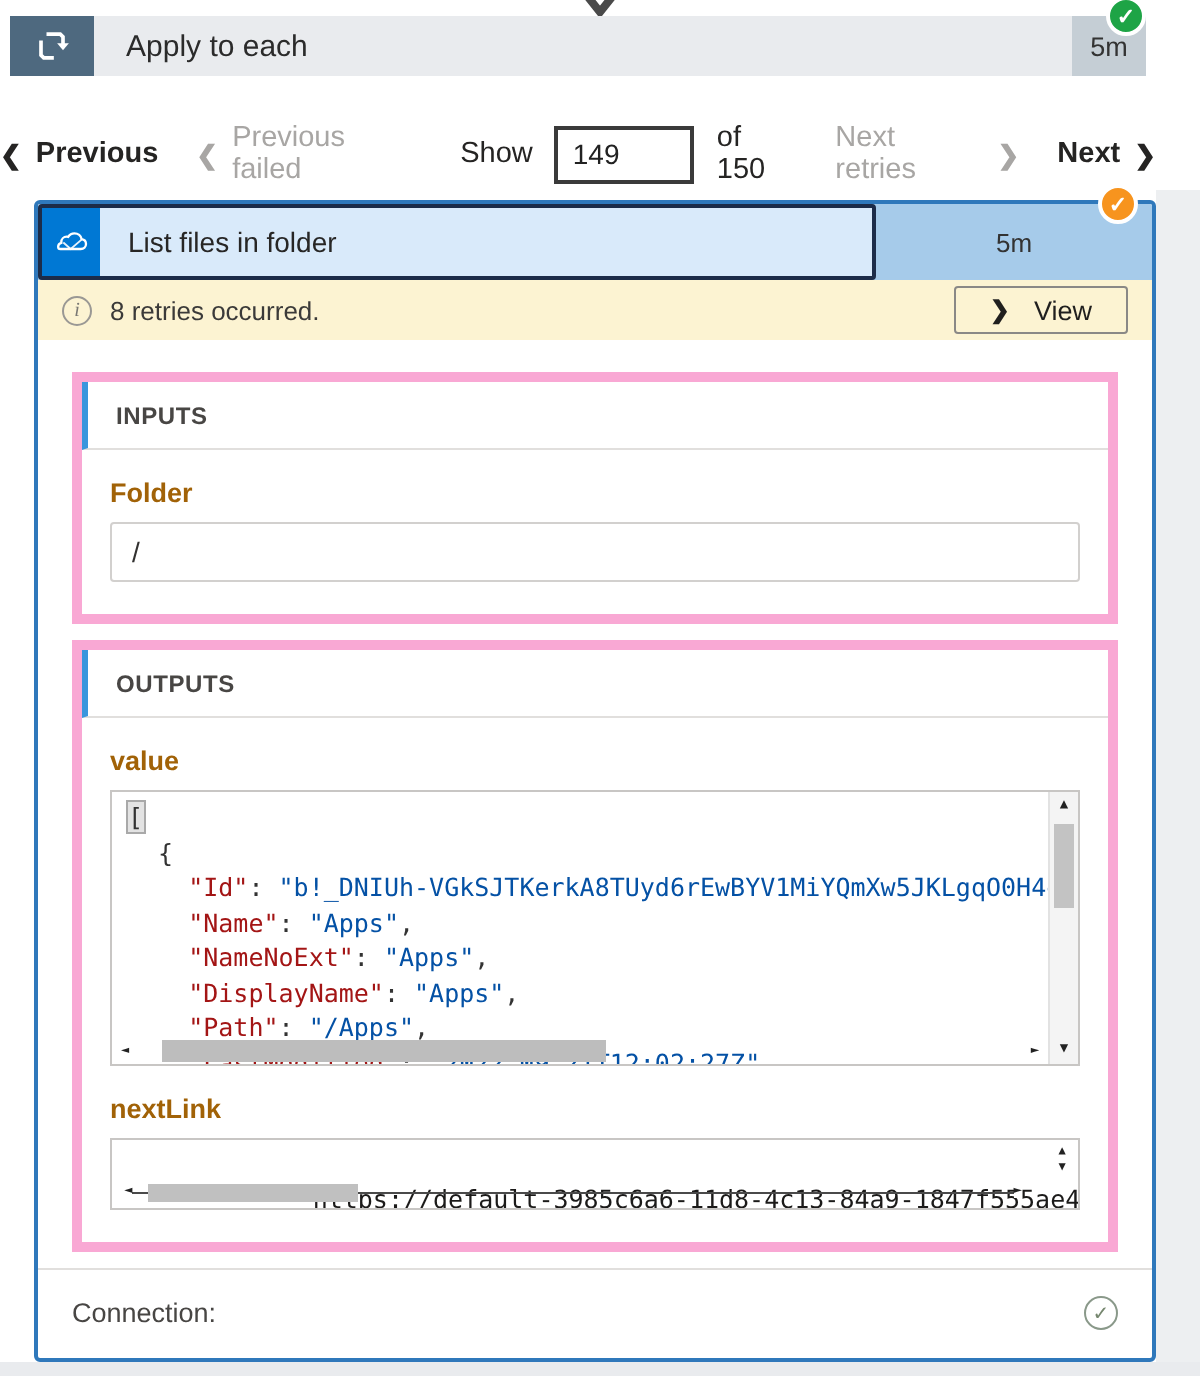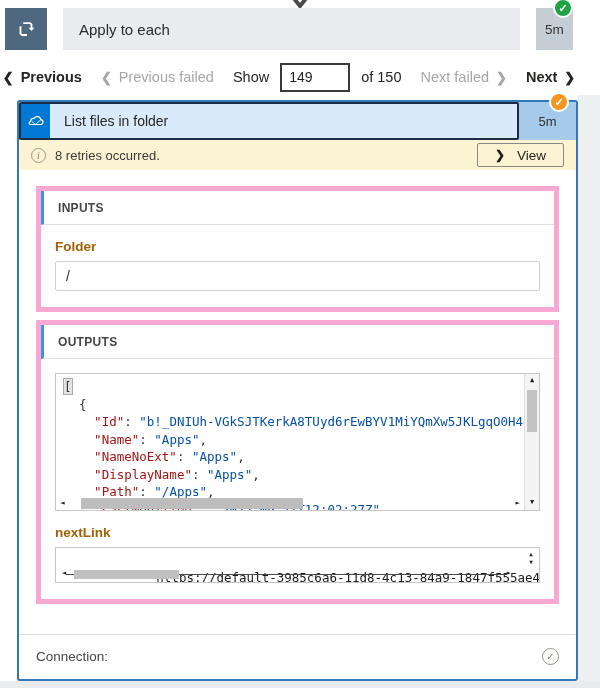--- a/index.html
+++ b/index.html
@@ -4,41 +4,41 @@
 <style>
   * { margin:0; padding:0; box-sizing:border-box; }
   body { font-family:"Liberation Sans", sans-serif; background:#fff; }
   .page { position:relative; width:600px; height:688px; background:#fff; overflow:hidden; }
   .bg-right { position:absolute; left:578px; top:95px; width:22px; bottom:0; background:#edeff1; }
   .bg-bottom { position:absolute; left:0; top:681px; width:600px; height:7px; background:#e9ebee; }
 
   .top-arrow { position:absolute; left:288px; top:-6px; width:24px; height:16px; }
 
   
-  .loop-header { position:absolute; left:5px; top:8px; width:568px; height:42px; display:flex; cursor:pointer;gap:16px; }
+  .loop-header { position:absolute; left:5px; top:8px; width:568px; height:30px; display:flex; cursor:pointer; }
   .loop-icon-box { width:42px; background:#4e697f; display:flex; align-items:center; justify-content:center; flex:none; }
   .loop-title { flex:1; background:#e9ebee; display:flex; align-items:center; padding-left:16px; font-size:15px; color:#2b2b2b; }
   .loop-duration { width:37px; background:#c5ced5; display:flex; align-items:center; justify-content:center; font-size:13.5px; color:#333; }
   .badge { position:absolute; width:20px; height:20px; border-radius:50%; border:2px solid #fff; color:#fff;
            display:flex; align-items:center; justify-content:center; font-size:11px; font-weight:bold; }
   .badge-green { left:553px; top:-2px; background:#1ea446; }
   .badge-orange { left:549px; top:92px; background:#f7941e; z-index:5; }
 
   
   .pagination { position:absolute; left:0; top:60px; width:578px; height:34px; display:flex; align-items:center; justify-content:center; gap:19px; font-size:14.5px; color:#252423; }
   .pg-btn { display:flex; align-items:center; gap:7px; cursor:pointer; font-weight:600; }
   .pg-btn .chev { font-size:13px; font-weight:bold; }
   .pg-disabled { color:#a8a6a4; cursor:default; font-weight:400; }
   .pg-label { font-weight:400; }
   .pg-input { width:70px; height:29px; border:2px solid #3a3a3a; font-size:14px; padding-left:7px; font-family:"Liberation Sans",sans-serif; color:#222; outline:none; }
 
   
   .card { position:absolute; left:17px; top:100px; width:561px; height:581px; background:#fff; border:2px solid #2f78bb; border-radius:3px; display:flex; flex-direction:column; overflow:hidden; }
   .card-header { height:38px; display:flex; background:#a6cbea; flex:none; cursor:pointer; }
-  .selected-box { width:500px; display:flex; border:2px solid #1c2c49; border-radius:2px; flex:none; }
+  .selected-box { width:419px; display:flex; border:2px solid #1c2c49; border-radius:2px; flex:none; }
   .od-icon-box { width:29px; background:#0078d4; display:flex; align-items:center; justify-content:center; flex:none; }
   .card-title { flex:1; background:#d9eafa; display:flex; align-items:center; padding-left:14px; font-size:14px; color:#272625; }
   .card-duration { flex:1; display:flex; align-items:center; justify-content:center; font-size:13px; color:#333; }
 
   .retry-banner { height:30px; background:#fcf3d2; display:flex; align-items:center; padding:0 12px; gap:9px; font-size:13px; color:#3b3a39; flex:none; }
   .info-icon { width:15px; height:15px; border-radius:50%; border:1px solid #9a9894; color:#7a7874; font-size:10px; font-style:italic; font-family:"Liberation Serif",serif; display:flex; align-items:center; justify-content:center; flex:none; }
   .banner-spacer { flex:1; }
   .view-btn { height:24px; border:1px solid #8a8886; border-radius:2px; display:flex; align-items:center; gap:12px; padding:0 17px; font-size:13.5px; color:#201f1e; cursor:pointer; background:transparent; }
   .view-btn .chev { font-weight:bold; font-size:12px; }
 
@@ -116,21 +116,21 @@
       <span>Previous</span>
     </span>
     <span class="pg-btn pg-disabled">
       <span class="chev">❮</span>
       <span>Previous failed</span>
     </span>
     <span class="pg-label" style="margin-right:-8px;">Show</span>
     <input class="pg-input" type="text" value="149" style="">
     <span class="pg-label" style="margin-left:-8px;">of 150</span>
     <span class="pg-btn pg-disabled">
-      <span>Next failed</span>
+      <span>Next retries</span>
       <span class="chev">❯</span>
     </span>
     <span class="pg-btn">
       <span>Next</span>
       <span class="chev">❯</span>
     </span>
   </div>
 
   <div class="card">
     <div class="card-header">
@@ -164,20 +164,21 @@
           <div class="field-label">Folder</div>
           <div class="text-input">
             <span>/</span>
           </div>
         </div>
       </div>
 
       <div class="section">
         <div class="section-header">OUTPUTS</div>
         <div class="section-content">
+          <div class="field-label">value</div>
 
           <div class="code-box">
             <div>
                 <div class="code-line"><span class="tk-hl">[</span></div>
                 <div class="code-line"><span class="tk-p">  {</span></div>
                 <div class="code-line"><span class="tk-p">    </span><span class="tk-key">"Id"</span><span class="tk-p">: </span><span class="tk-str">"b!_DNIUh-VGkSJTKerkA8TUyd6rEwBYV1MiYQmXw5JKLgqO0H4g5H_T7</span></div>
                 <div class="code-line"><span class="tk-p">    </span><span class="tk-key">"Name"</span><span class="tk-p">: </span><span class="tk-str">"Apps"</span><span class="tk-p">,</span></div>
                 <div class="code-line"><span class="tk-p">    </span><span class="tk-key">"NameNoExt"</span><span class="tk-p">: </span><span class="tk-str">"Apps"</span><span class="tk-p">,</span></div>
                 <div class="code-line"><span class="tk-p">    </span><span class="tk-key">"DisplayName"</span><span class="tk-p">: </span><span class="tk-str">"Apps"</span><span class="tk-p">,</span></div>
                 <div class="code-line"><span class="tk-p">    </span><span class="tk-key">"Path"</span><span class="tk-p">: </span><span class="tk-str">"/Apps"</span><span class="tk-p">,</span></div>

